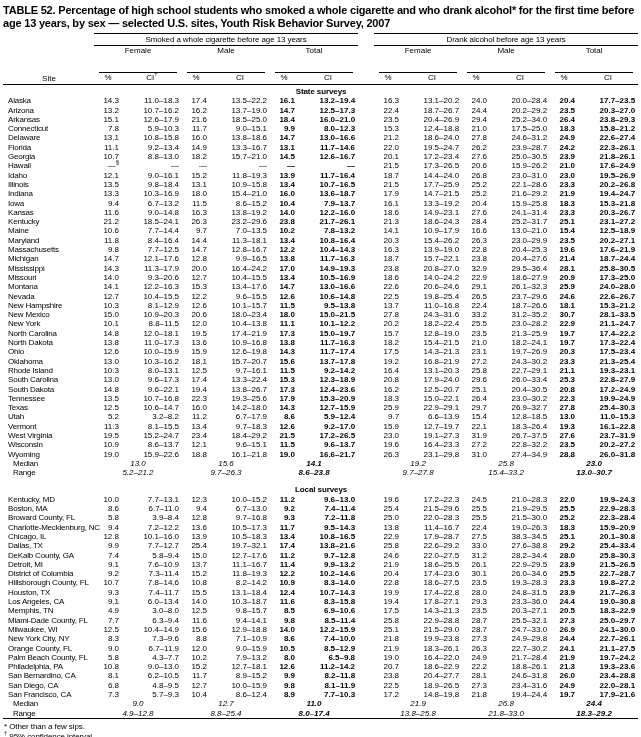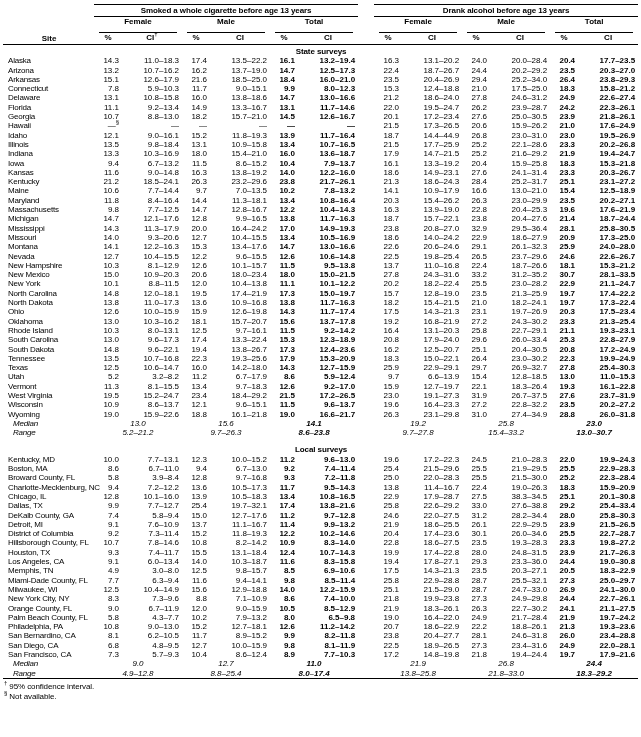--- a/index.html
+++ b/index.html
@@ -1,43 +1,44 @@
 <!DOCTYPE html>
 <html><head>
 <meta charset="utf-8">
 <style>
   html,body { margin:0; padding:0; background:#fff; }
   body { width:641px; height:737px; color:#000; font-family:"Liberation Sans", sans-serif; overflow:hidden; }
   .page { padding:4px 3px 0 3px; }
   .title { font-size:11px; font-weight:bold; line-height:12.5px; letter-spacing:-0.2px; margin:0 0 4px 0; }
   table { border-collapse:collapse; table-layout:fixed; width:635px; border-bottom:1px solid #000; }
   th, td { padding:0; }
-  thead th { font-weight:bold; font-size:8px; }
+  thead th { font-weight:normal; font-size:8px; }
   th.group { border-top:1px solid #000; border-bottom:1px solid #000; text-align:center; line-height:9px; padding-top:1px; padding-bottom:1px; letter-spacing:-0.1px; }
   th.gspacer { border:none; }
   th.sub { vertical-align:bottom; }
-  th.sub div { border-bottom:1px solid #000; margin:0 5px; text-align:center; line-height:9px; padding-bottom:6px; }
+  th.sub div { border-bottom:1px solid #000; margin:0 5px; text-align:center; line-height:9px; padding-bottom:17px; }
   th.m { text-align:center; line-height:10px; vertical-align:bottom; border-bottom:1px solid #000; padding-bottom:1px; }
   th.site-h { text-align:center; vertical-align:bottom; border-bottom:1px solid #000; padding-bottom:1px; padding-left:1px; }
   tbody td { font-size:8px; line-height:9.3px; white-space:nowrap; }
   td.sec-label { font-weight:bold; padding-left:1px; padding-top:2px; letter-spacing:-0.1px;text-align:center; }
   td.sec-gap { padding-top:8px; }
   td.site { text-align:left; padding-left:5px; letter-spacing:-0.2px; overflow:visible; }
-  td.site.stat { font-style:italic; padding-left:10px; }
+  td.site.stat { padding-left:10px; }
   td.num { text-align:right; padding-right:3px; }
   td.num.b { font-weight:bold; }
   td.stat-val { text-align:center; font-style:italic; }
   td.stat-val.b { font-weight:bold; }
   sup { font-size:6px; line-height:0; }
   .footnotes { margin-top:3px; font-size:8px; line-height:10.5px; letter-spacing:-0.1px; padding-left:1px; }
 </style>
 </head>
 <body>
 
 <div class="page">
+  <div class="title">TABLE 52. Percentage of high school students who smoked a whole cigarette and who drank alcohol* for the first time before age 13 years, by sex — selected U.S. sites, Youth Risk Behavior Survey, 2007</div>
 
   <table>
     <colgroup>
       <col style="width:91px">
       <col style="width:28px">
         <col style="width:60px">
       <col style="width:28px">
         <col style="width:60px">
       <col style="width:28px">
         <col style="width:60px">
@@ -228,21 +229,21 @@
         <tr>
           <td class="site">Idaho</td>
           <td class="num">12.1</td>
           <td class="num">9.0–16.1</td>
           <td class="num">15.2</td>
           <td class="num">11.8–19.3</td>
           <td class="num b">13.9</td>
           <td class="num b">11.7–16.4</td>
           <td></td>
           <td class="num">18.7</td>
-          <td class="num">14.4–44.9</td>
+          <td class="num">14.4–24.0</td>
           <td class="num">26.8</td>
           <td class="num">23.0–31.0</td>
           <td class="num b">23.0</td>
           <td class="num b">19.5–26.9</td>
         </tr>
         <tr>
           <td class="site">Illinois</td>
           <td class="num">13.5</td>
           <td class="num">9.8–18.4</td>
           <td class="num">13.1</td>
@@ -1113,16 +1114,17 @@
           <td class="stat-val b" colspan="2">8.0–17.4</td>
           <td></td>
           <td class="stat-val" colspan="2">13.8–25.8</td>
           <td class="stat-val" colspan="2">21.8–33.0</td>
           <td class="stat-val b" colspan="2">18.3–29.2</td>
         </tr>
       </tbody>
   </table>
 
   <div class="footnotes">
+      <div><span>*</span> Other than a few sips.</div>
       <div><sup>†</sup> 95% confidence interval.</div>
       <div><sup>§</sup> Not available.</div>
     </div>
 </div>
 
 </body></html>

